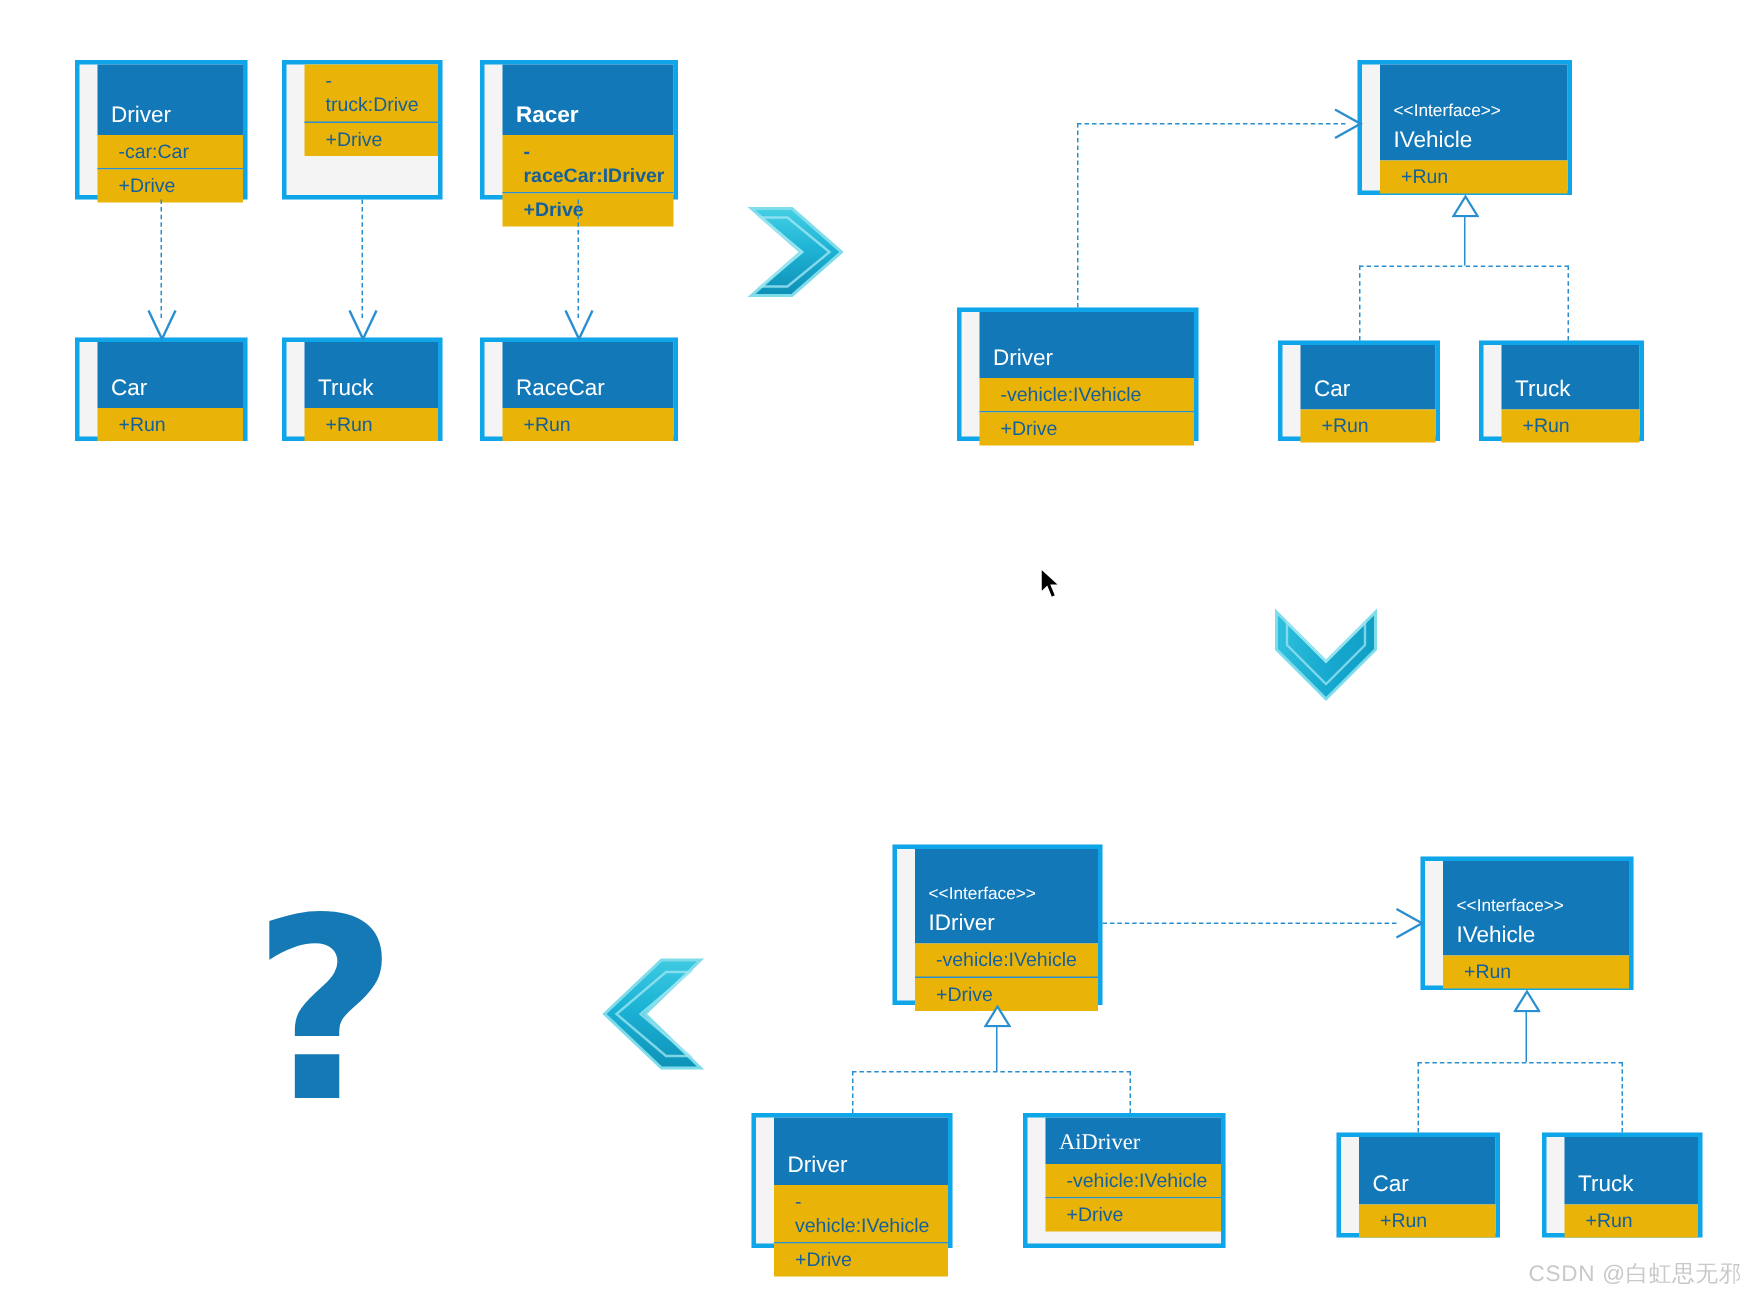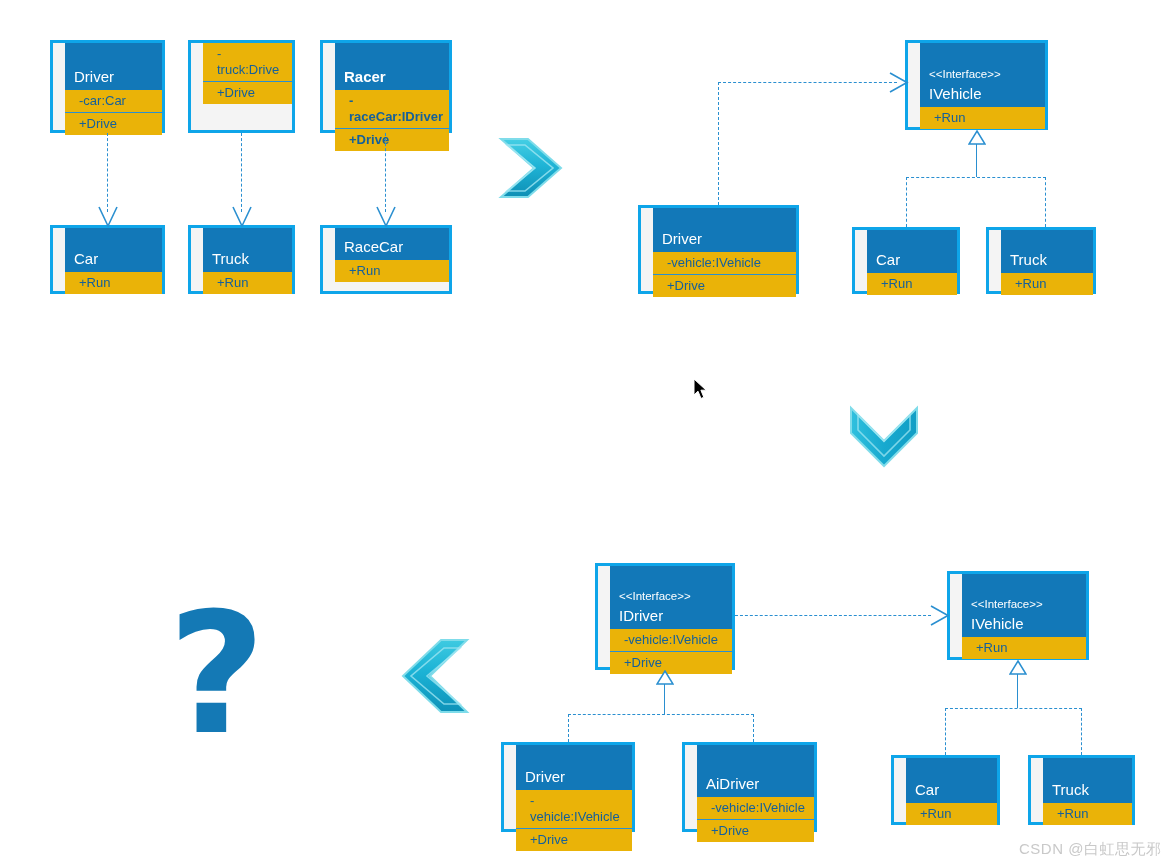--- a/index.html
+++ b/index.html
@@ -72,21 +72,21 @@
   </div>
 
   <div class="uml" style="left:188px;top:225px;width:107px;height:69px;">
     <div class="hdr" style="height:44px;">
       <div class="cname">Truck</div>
     </div>
     <div class="sect op">+Run</div>
   </div>
 
   <div class="uml" style="left:320px;top:225px;width:132px;height:69px;">
-    <div class="hdr" style="height:32px;">
+    <div class="hdr" style="height:44px;">
       <div class="cname">RaceCar</div>
     </div>
     <div class="sect op">+Run</div>
   </div>
 
   <div class="vline" style="left:107px;top:133px;height:79px;"></div>
   <div class="vline" style="left:241px;top:133px;height:79px;"></div>
   <div class="vline" style="left:385px;top:133px;height:79px;"></div>
 
   <svg class="arrowhead" style="left:98px;top:206px;" width="20" height="22">
@@ -190,21 +190,21 @@
 
   <div class="uml" style="left:501px;top:742px;width:134px;height:90px;">
     <div class="hdr" style="height:45px;">
       <div class="cname">Driver</div>
     </div>
     <div class="sect attr">-vehicle:IVehicle</div>
     <div class="sect op">+Drive</div>
   </div>
 
   <div class="uml" style="left:682px;top:742px;width:135px;height:90px;">
-    <div class="hdr" style="height:52px;">
+    <div class="hdr" style="height:31px;font-family:Liberation Serif, serif;">
       <div class="cname">AiDriver</div>
     </div>
     <div class="sect attr">-vehicle:IVehicle</div>
     <div class="sect op">+Drive</div>
   </div>
 
   <div class="uml" style="left:891px;top:755px;width:109px;height:70px;">
     <div class="hdr" style="height:45px;">
       <div class="cname">Car</div>
     </div>

